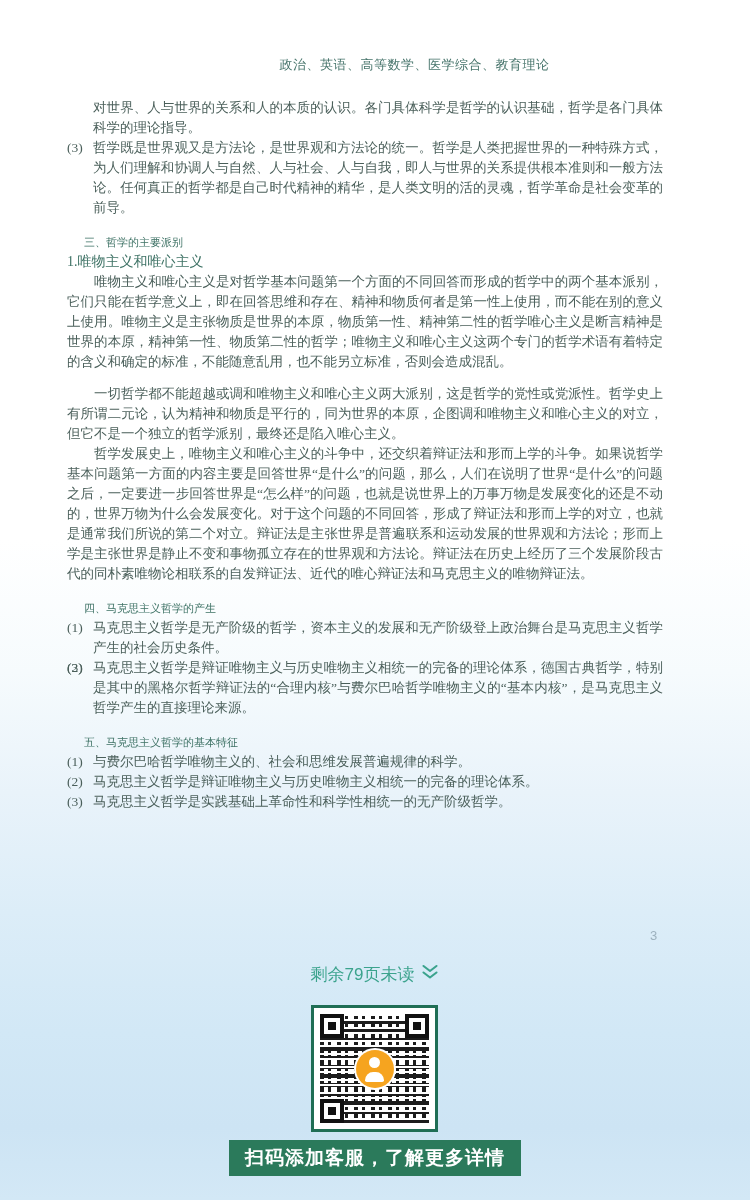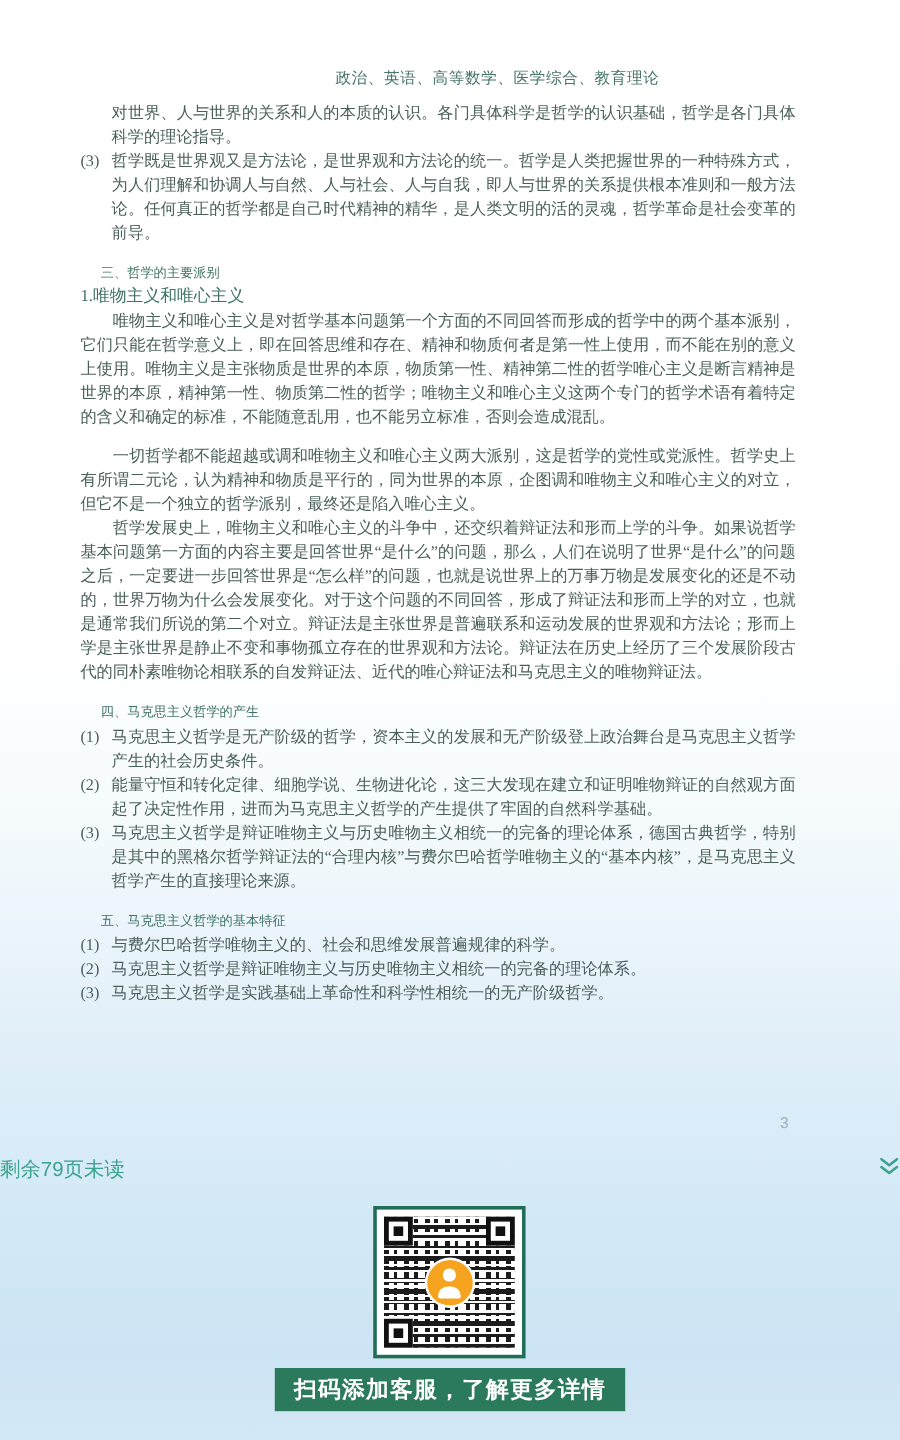--- a/index.html
+++ b/index.html
@@ -14,38 +14,38 @@
   .doc-header {
     position: absolute; top: 56px; left: 0; width: 750px;
     padding-left: 79px; text-align: center;
     font-size: 13px; letter-spacing: 0.5px; color: #48756c;
   }
   .doc {
     position: absolute; top: 84px; left: 67px; width: 596px;
     font-size: 13.5px; line-height: 20px; color: #4a5f5a;
     text-align: justify;
   }
-  .hang { margin: 0 0 0 26px; }
+  .hang { margin: 14px 0 0 26px; }
   .item { position: relative; padding-left: 26px; margin: 0; }
   .item .marker { position: absolute; left: 0; top: 0; }
   .sec-title {
     margin: 14px 0 0 17px; font-size: 11px; font-weight: normal;
     color: #3e7265;
   }
   .sub-title { margin: 0; font-size: 14px; font-weight: normal; color: #3e7265; }
   .para { margin: 0; text-indent: 2em; }
   .gap-top { margin-top: 12px; }
   .page-num {
     position: absolute; top: 928px; left: 650px;
     font-family: "Liberation Sans", "DejaVu Sans", sans-serif;
     font-size: 13px; color: #9db1be;
   }
   .remaining-row {
     position: absolute; top: 963px; left: 0; width: 750px;
-    display: flex; align-items: center; justify-content: space-between; gap: 7px;
+    display: flex; align-items: center; justify-content: center; gap: 7px;
     font-family: "Liberation Sans", "DejaVu Sans", sans-serif;
     font-size: 17px; color: #3ba38d; cursor: pointer;
   }
   .qr-frame {
     position: absolute; top: 1005px; left: 311px;
     width: 127px; height: 127px;
     background: #ffffff; border: 3px solid #1f6e55; padding: 6px;
   }
   .qr-pattern {
     position: relative; width: 100%; height: 100%; background-color: #ffffff;
@@ -103,21 +103,20 @@
 
   <p class="para">哲学发展史上，唯物主义和唯心主义的斗争中，还交织着辩证法和形而上学的斗争。如果说哲学基本问题第一方面的内容主要是回答世界“是什么”的问题，那么，人们在说明了世界“是什么”的问题之后，一定要进一步回答世界是“怎么样”的问题，也就是说世界上的万事万物是发展变化的还是不动的，世界万物为什么会发展变化。对于这个问题的不同回答，形成了辩证法和形而上学的对立，也就是通常我们所说的第二个对立。辩证法是主张世界是普遍联系和运动发展的世界观和方法论；形而上学是主张世界是静止不变和事物孤立存在的世界观和方法论。辩证法在历史上经历了三个发展阶段古代的同朴素唯物论相联系的自发辩证法、近代的唯心辩证法和马克思主义的唯物辩证法。</p>
 
   <h3 class="sec-title">四、马克思主义哲学的产生</h3>
   <div class="item">
     <span class="marker">(1)</span>
     <span>马克思主义哲学是无产阶级的哲学，资本主义的发展和无产阶级登上政治舞台是马克思主义哲学产生的社会历史条件。</span>
   </div>
   <div class="item">
     <span class="marker">(2)</span>
-    <span>能量守恒和转化定律、细胞学说、生物进化论，这三大发现在建立和证明唯物辩证的自然观方面起了决定性作用，进而为马克思主义哲学的产生提供了牢固的自然科学基础。</span>
   </div>
   <div class="item">
     <span class="marker">(3)</span>
     <span>马克思主义哲学是辩证唯物主义与历史唯物主义相统一的完备的理论体系，德国古典哲学，特别是其中的黑格尔哲学辩证法的“合理内核”与费尔巴哈哲学唯物主义的“基本内核”，是马克思主义哲学产生的直接理论来源。</span>
   </div>
 
   <h3 class="sec-title">五、马克思主义哲学的基本特征</h3>
   <div class="item">
     <span class="marker">(1)</span>
     <span>与费尔巴哈哲学唯物主义的、社会和思维发展普遍规律的科学。</span>

